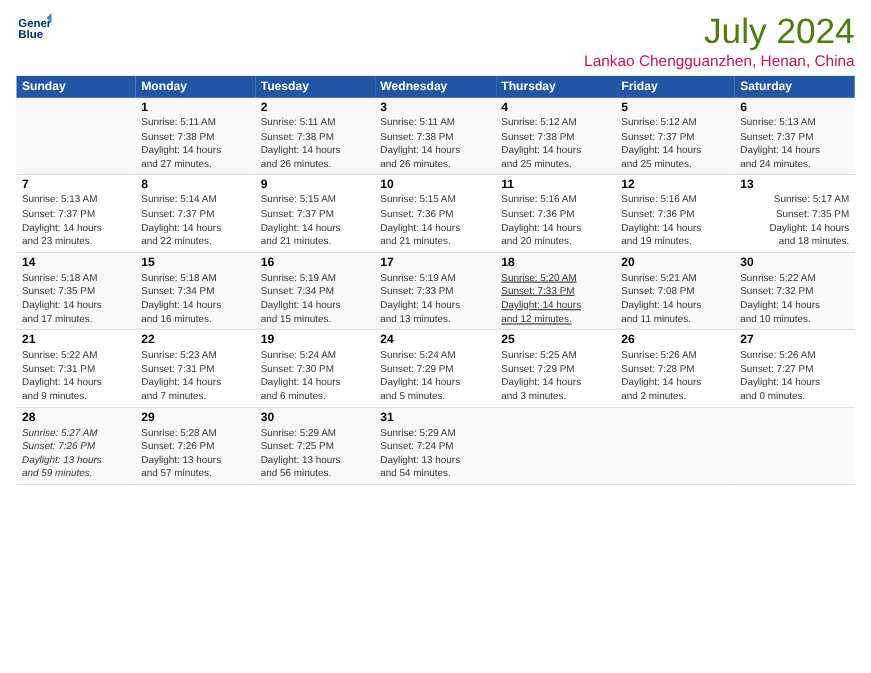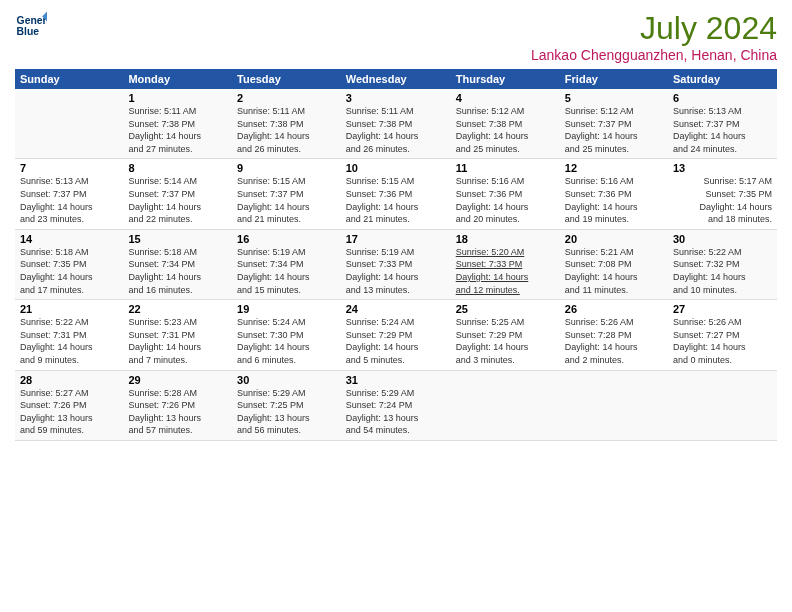--- a/index.html
+++ b/index.html
@@ -307,21 +307,21 @@
             <span class="day-num">27</span>
             <div class="day-detail" style="white-space: pre-line;">Sunrise: 5:26 AM
 Sunset: 7:27 PM
 Daylight: 14 hours
 and 0 minutes.</div>
           </td>
         </tr>
         <tr>
           <td>
             <span class="day-num">28</span>
-            <div class="day-detail" style="white-space: pre-line;">Sunrise: 5:27 AM
+            <div class="day-detail" style="white-space: pre-line; font-style: italic;">Sunrise: 5:27 AM
 Sunset: 7:26 PM
 Daylight: 13 hours
 and 59 minutes.</div>
           </td>
           <td>
             <span class="day-num">29</span>
             <div class="day-detail" style="white-space: pre-line;">Sunrise: 5:28 AM
 Sunset: 7:26 PM
 Daylight: 13 hours
 and 57 minutes.</div>

